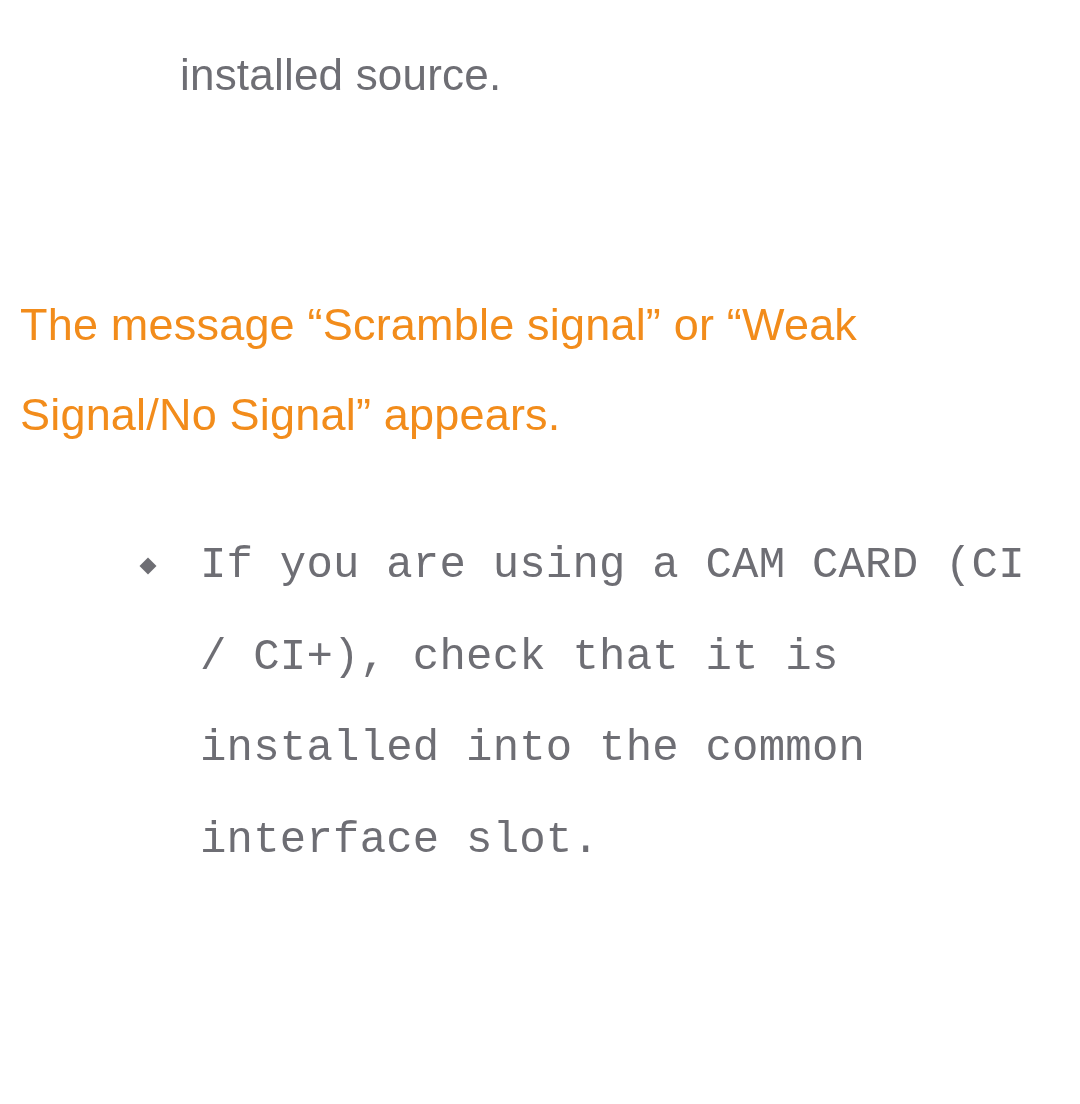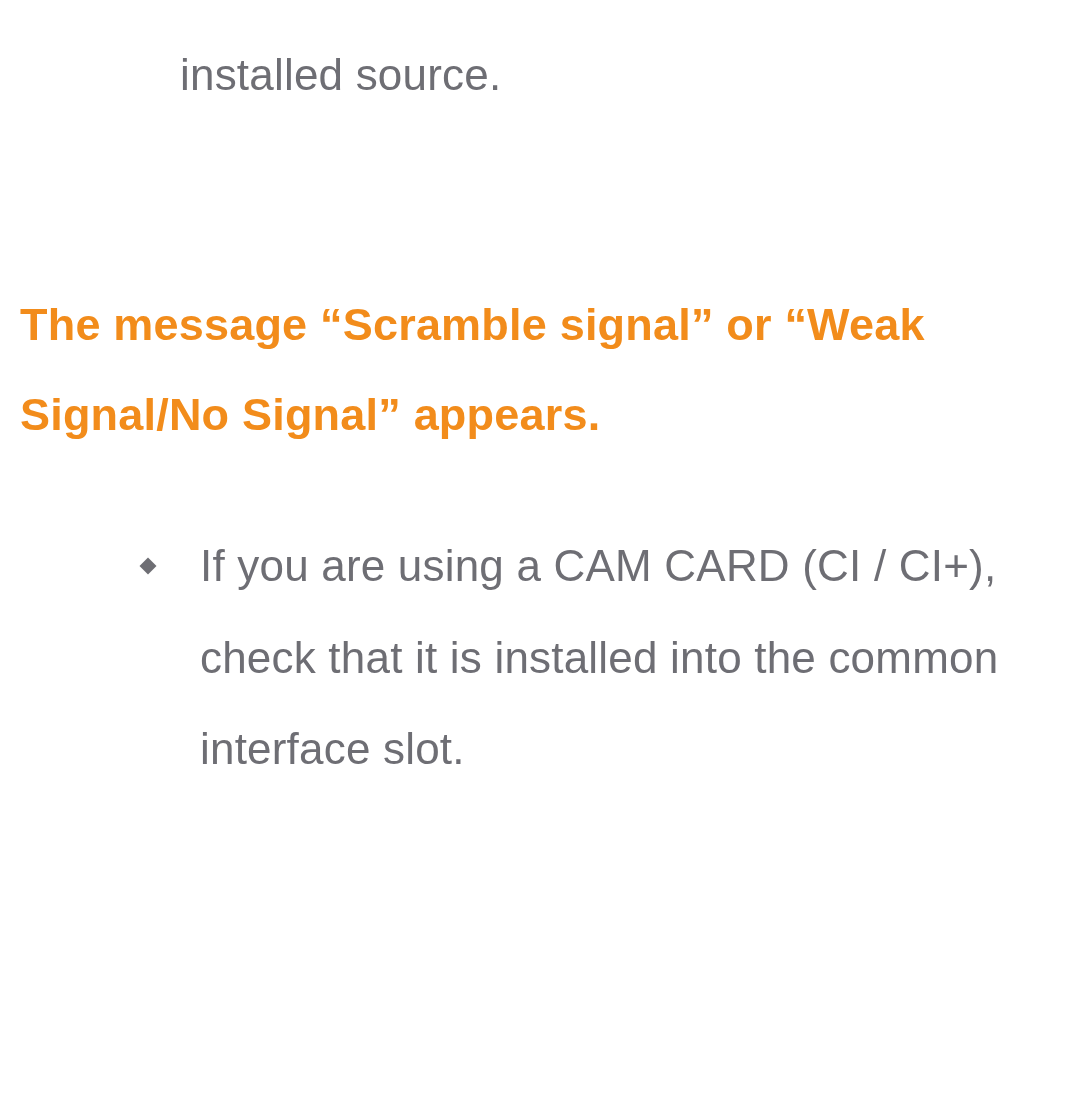--- a/index.html
+++ b/index.html
@@ -20,29 +20,30 @@
     color: #6e6e74;
     font-size: 44px;
     line-height: 1.6;
     margin-left: 160px;
     margin-top: 0;
     letter-spacing: 0.2px;
   }
   .heading {
     color: #f28c1b;
     font-size: 45px;
-    font-weight: 700;
+    font-weight: 400;
     line-height: 2.0;
     margin-top: 170px;
     letter-spacing: 0.2px;
   }
   ul.bullets {
     list-style: none;
     padding: 0;
     margin: 60px 0 0 0;
+    font-family: Liberation Mono, monospace;
   }
   ul.bullets li {
     position: relative;
     color: #6e6e74;
     font-size: 44px;
     line-height: 2.08;
     padding-left: 180px;
     letter-spacing: 0.2px;
   }
   ul.bullets li + li {

